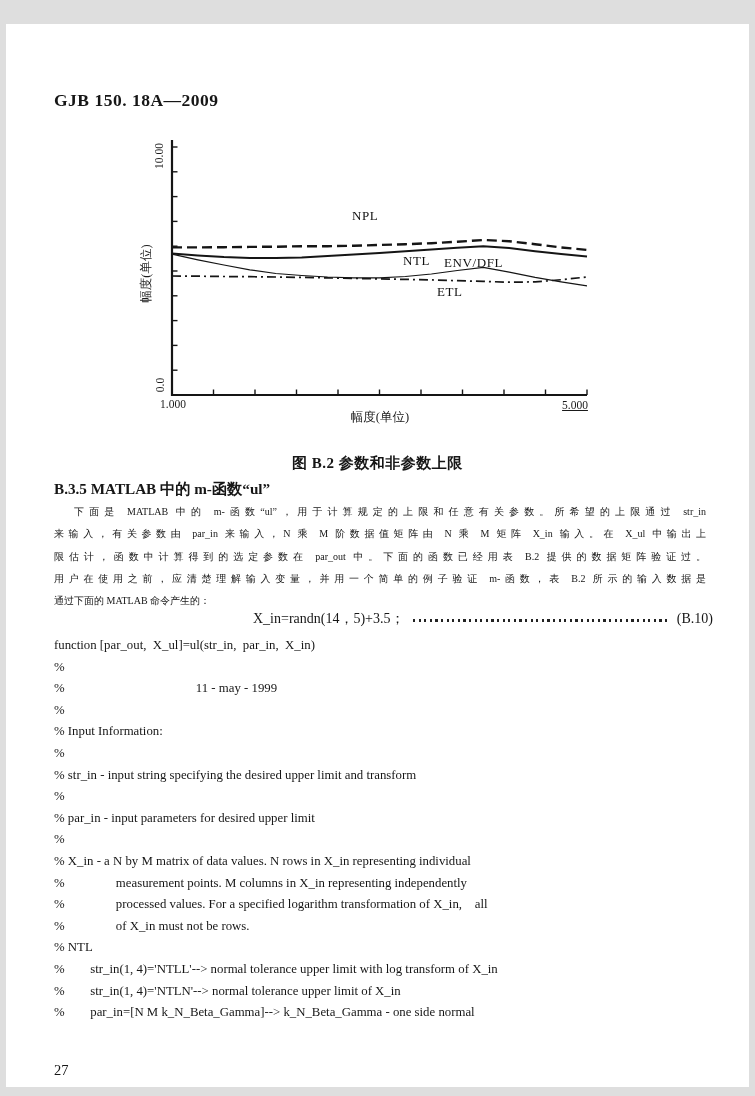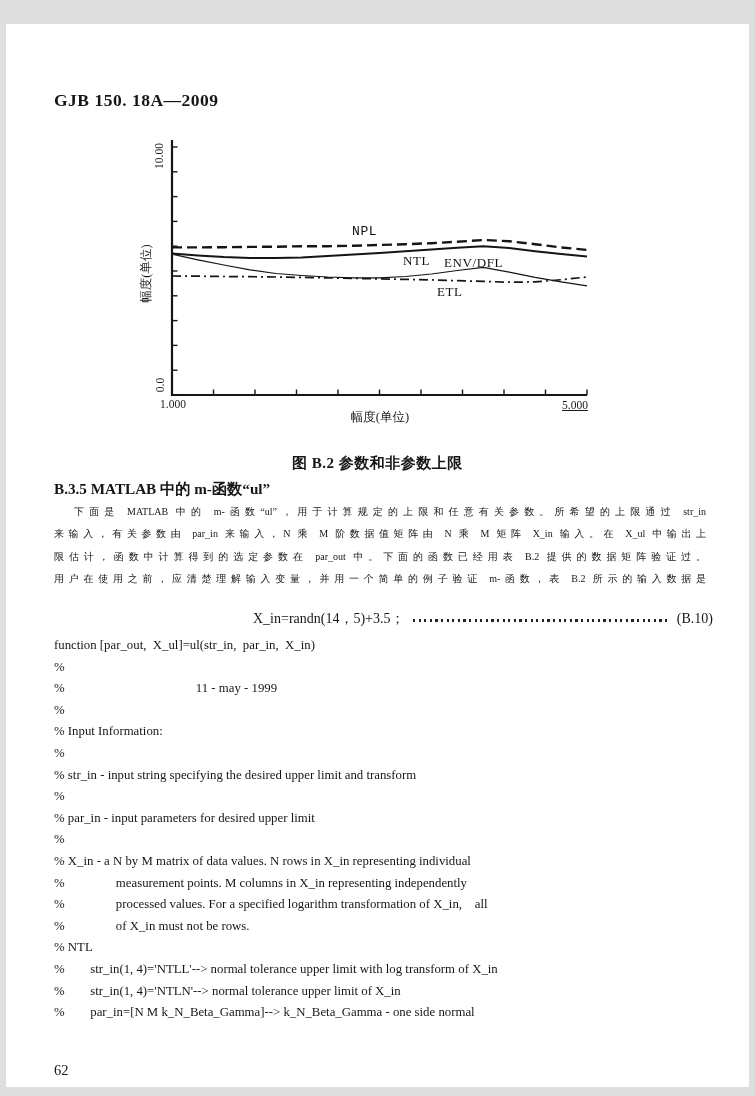--- a/index.html
+++ b/index.html
@@ -13,21 +13,21 @@
   .chart svg{position:absolute;left:0;top:0;}
   .tick-label{font-size:11.5px;color:#1a1a1a;}
   .rot{transform:rotate(-90deg);transform-origin:center center;text-align:center;}
   .ymax{left:2px;top:18px;width:34px;}
   .ymin{left:6px;top:247px;width:28px;}
   .ylab{left:-31px;top:133px;width:74px;font-size:12.5px;text-align:center;}
   .xt-left{left:12px;top:266px;width:42px;text-align:center;}
   .xt-right{left:414px;top:267px;width:42px;text-align:center;text-decoration:underline;}
   .xlab{left:160px;top:277px;width:160px;text-align:center;font-size:12.5px;}
   .series-label{font-size:13px;letter-spacing:0.6px;color:#111;}
-  .lbl-npl{left:212px;top:92px;font-family:Liberation Mono, monospace;}
+  .lbl-npl{left:212px;top:76px;}
   .lbl-ntl{left:263px;top:121px;}
   .lbl-env{left:304px;top:123px;}
   .lbl-etl{left:297px;top:152px;}
 
   .caption{left:0;top:430px;width:100%;text-align:center;font-size:15px;font-weight:bold;letter-spacing:0.5px;}
   .heading{left:48px;top:455px;font-size:15.2px;font-weight:bold;}
 
   .para{left:48px;top:477px;width:652px;font-size:10px;}
   .para .pline{height:22.3px;line-height:22.3px;overflow:hidden;}
   .para .fill{text-align:justify;text-align-last:justify;}
@@ -96,20 +96,21 @@
 
   <div class="abs caption">图 B.2  参数和非参数上限</div>
 
   <div class="abs heading">B.3.5  MATLAB 中的 m-函数“ul”</div>
 
   <div class="abs para">
       <div class="pline indent fill">下面是 MATLAB 中的 m-函数“ul”，用于计算规定的上限和任意有关参数。所希望的上限通过 str_in</div>
       <div class="pline fill">来输入，有关参数由 par_in 来输入，N 乘 M 阶数据值矩阵由 N 乘 M 矩阵 X_in 输入。在 X_ul 中输出上</div>
       <div class="pline fill">限估计，函数中计算得到的选定参数在 par_out 中。下面的函数已经用表 B.2 提供的数据矩阵验证过。</div>
       <div class="pline fill">用户在使用之前，应清楚理解输入变量，并用一个简单的例子验证 m-函数，表 B.2 所示的输入数据是</div>
+      <div class="pline">通过下面的 MATLAB 命令产生的：</div>
     </div>
 
   <div class="abs equation">
     <span class="eq-expr">X_in=randn(14，5)+3.5；</span>
     <span class="leader"></span>
     <span class="eq-num">(B.10)</span>
   </div>
 
   <div class="abs code">
       <div class="cline">function [par_out,  X_ul]=ul(str_in,  par_in,  X_in)</div>
@@ -125,15 +126,15 @@
       <div class="cline">% X_in - a N by M matrix of data values. N rows in X_in representing individual</div>
       <div class="cline">%                measurement points. M columns in X_in representing independently</div>
       <div class="cline">%                processed values. For a specified logarithm transformation of X_in,    all</div>
       <div class="cline">%                of X_in must not be rows.</div>
       <div class="cline">% NTL</div>
       <div class="cline">%        str_in(1, 4)='NTLL'--&gt; normal tolerance upper limit with log transform of X_in</div>
       <div class="cline">%        str_in(1, 4)='NTLN'--&gt; normal tolerance upper limit of X_in</div>
       <div class="cline">%        par_in=[N M k_N_Beta_Gamma]--&gt; k_N_Beta_Gamma - one side normal</div>
     </div>
 
-  <div class="abs page-number">62</div>
+  <div class="abs page-number">27</div>
 
 </div>
 
 </body></html>

